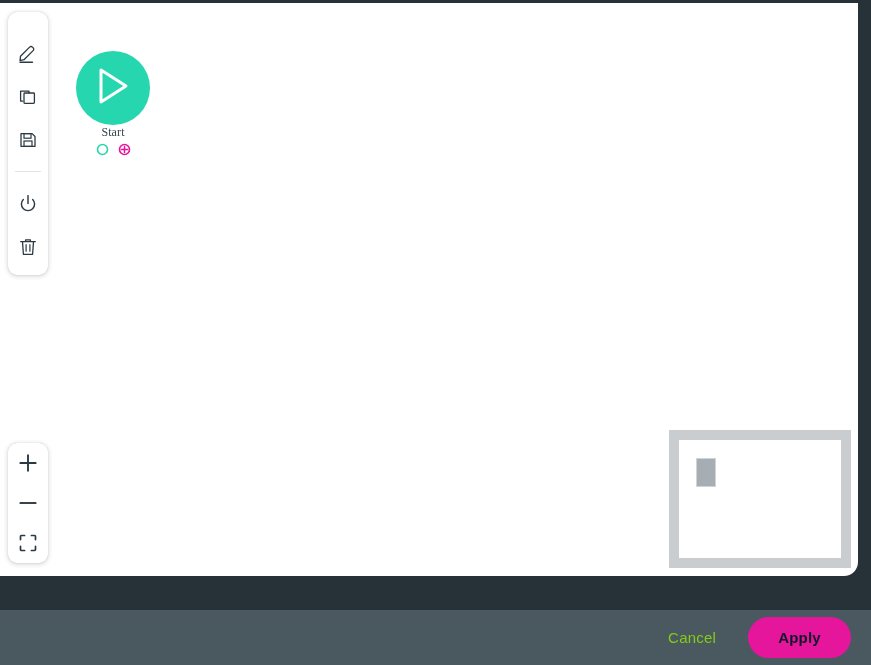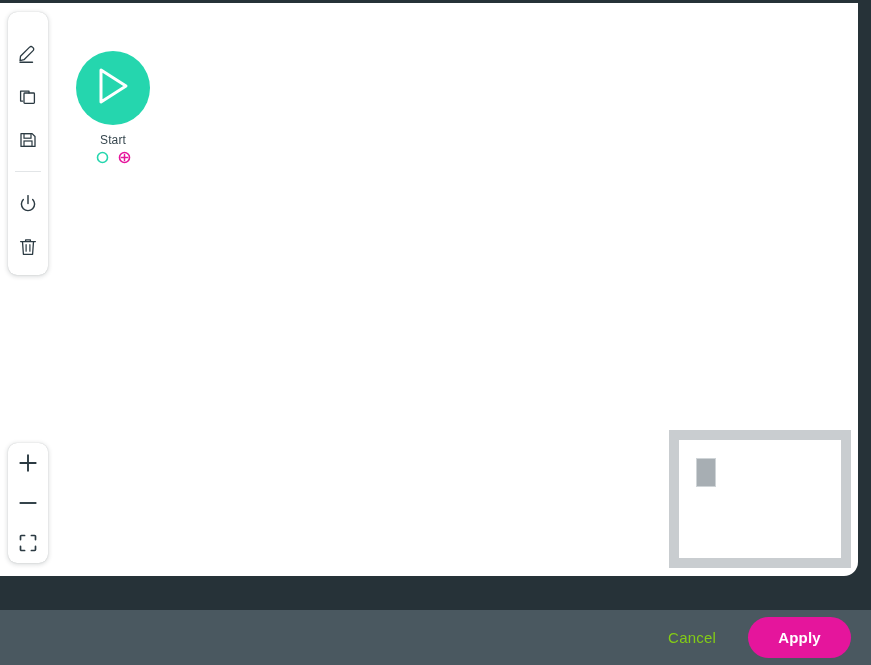--- a/index.html
+++ b/index.html
@@ -109,26 +109,27 @@
     width: 74px;
     height: 74px;
     border-radius: 50%;
     background: #25d6ae;
     display: flex;
     align-items: center;
     justify-content: center;
     cursor: pointer;
   }
   .node-label {
-    margin-top: 8px;
+    margin-top: 0;
     font-size: 12px;
     line-height: 14px;
     color: #37474f;
     letter-spacing: 0.1px;
     white-space: nowrap;
+    font-family: Liberation Serif, serif;
   }
   .node-ports {
     margin-top: 4px;
     display: flex;
     align-items: center;
     gap: 9px;
   }
   .port {
     width: 13px;
     height: 13px;
@@ -214,21 +215,21 @@
     color: #84cc16;
     font-family: "Liberation Sans", sans-serif;
     font-size: 15px;
     padding: 10px 14px;
     cursor: pointer;
     letter-spacing: 0.2px;
   }
   .btn-apply {
     background: #e5159c;
     border: none;
-    color: #ffffff;
+    color: #0f172a;
     font-family: "Liberation Sans", sans-serif;
     font-size: 15px;
     font-weight: bold;
     padding: 12px 30px;
     border-radius: 22px;
     min-width: 103px;
     cursor: pointer;
     letter-spacing: 0.2px;
   }
 </style>

